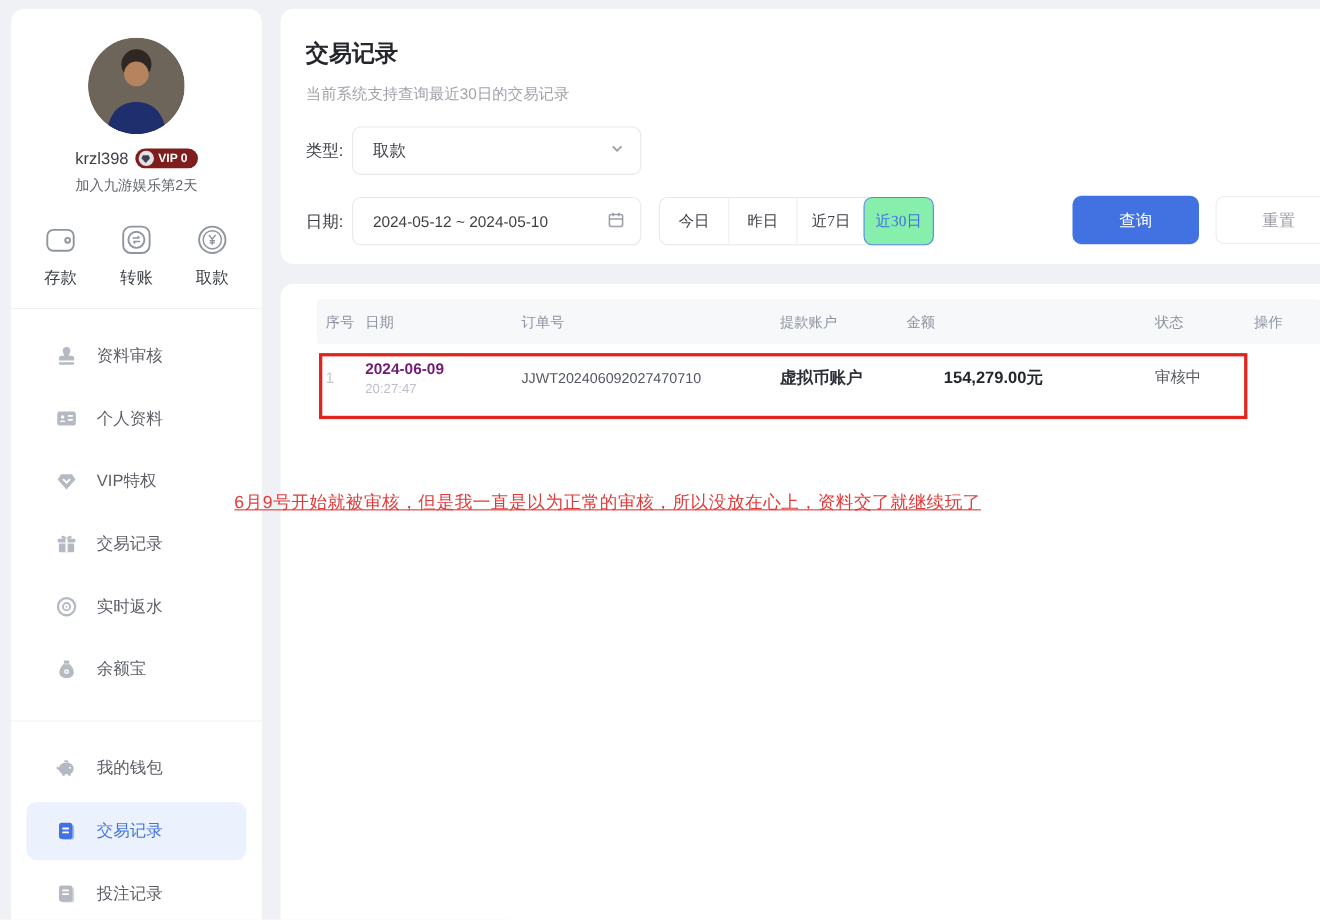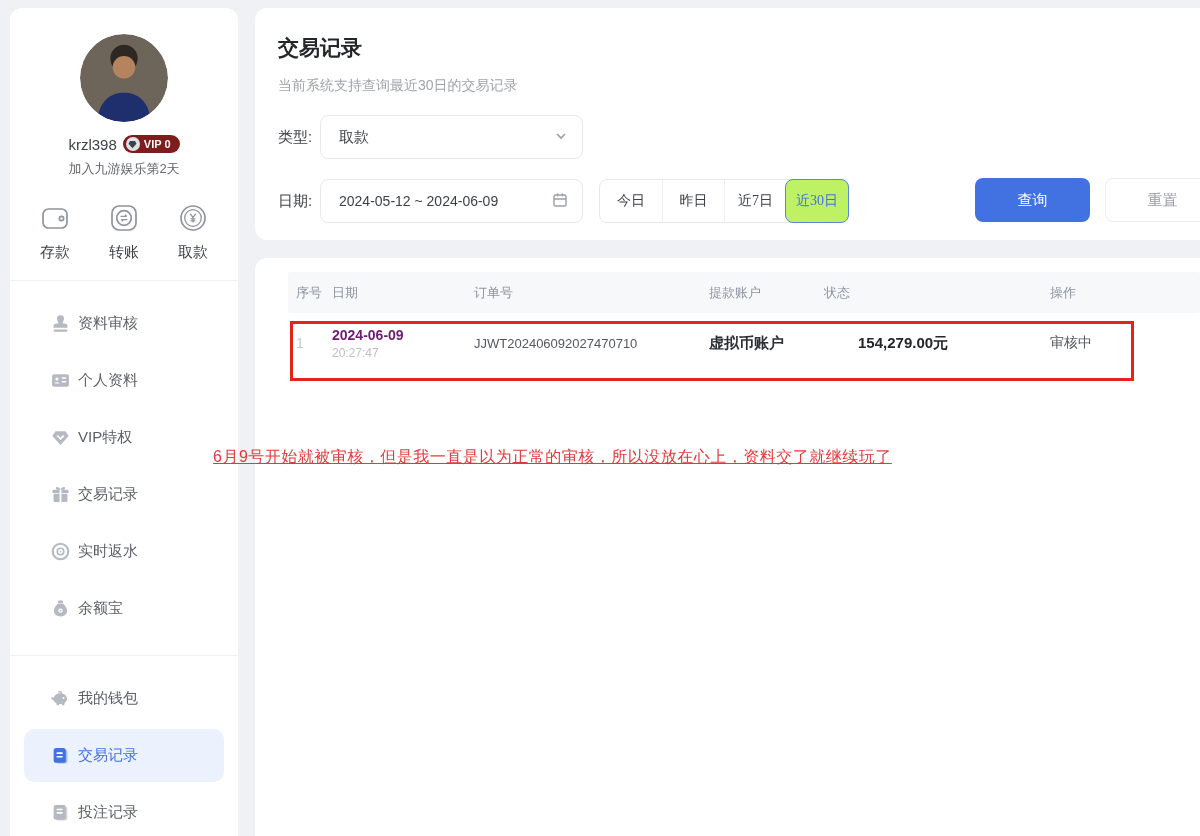--- a/index.html
+++ b/index.html
@@ -20,21 +20,21 @@
   .vip-ico { width:14px; height:14px; border-radius:50%; background:#dfe1e6; display:inline-flex;
     align-items:center; justify-content:center; }
   .vip-ico svg { display:block; }
   .join-text { text-align:center; font-size:13px; color:#63666c; margin-top:7px; }
   .actions { display:flex; justify-content:space-between; padding:0 28px; margin-top:22px; }
   .action { display:flex; flex-direction:column; align-items:center; gap:7px; cursor:pointer; }
   .action .a-label { font-size:15px; color:#3c3f45; }
   .a-icon { color:#8f959d; height:36px; display:flex; align-items:center; }
   .sb-divider { height:1px; background:#f0f1f3; margin:18px 0 0; }
   .nav { padding-top:14px; }
-  .nav-item { height:57px; display:flex; align-items:center; gap:8px; padding-left:40px;
+  .nav-item { height:57px; display:flex; align-items:center; gap:18px; padding-left:40px;
     font-size:15px; color:#5c5f66; cursor:pointer; }
   .nav-item .n-icon { width:20px; height:20px; color:#b4b9c2; display:flex; align-items:center; justify-content:center; }
   .nav-item.active { height:53px; margin:2px 14px; padding-left:26px; background:#ecf2fd;
     border-radius:10px; color:#4272e2; }
 
   
   .filter-card { left:255px; top:8px; width:965px; height:232px; padding:26px 0 0 23px; }
   .page-title { font-size:21px; font-weight:700; color:#24262b; }
   .subtitle { font-size:14px; color:#a0a3a9; margin-top:15px; }
   .f-row { display:flex; align-items:center; margin-top:20px; height:44px; }
@@ -46,21 +46,21 @@
   }
   .select-box { justify-content:space-between; }
   .date-box { font-size:14px; justify-content:space-between; }
   .chev, .cal { color:#9b9ea5; flex:none; }
   .seg-group { display:flex; margin-left:16px; border:1px solid #e7e8ea; border-radius:8px;
     height:44px; background:#fff; }
   .seg { width:62px; border:none; background:transparent; font-size:14px; color:#3c3f45;
     cursor:pointer; font-family:Liberation Serif, serif; border-left:1px solid #efefef; }
   .seg:first-child { border-left:none; }
   .seg.active { border:1px solid #5a85e8; border-radius:8px; color:#4272e2; margin:-1px;
-    width:64px; background:#bef264; position:relative; z-index:2; }
+    width:64px; background:#86efac; position:relative; z-index:2; }
   .btn { position:absolute; top:170px; width:115px; height:44px; border-radius:8px;
     font-size:15px; cursor:pointer; font-family:Liberation Serif, serif; }
   .btn-query { left:720px; background:#4272e2; border:none; color:#fff; }
   .btn-reset { left:850px; background:#fff; border:1px solid #ededef; color:#9a9da3; }
 
   
   .table-card { left:255px; top:258px; width:965px; height:600px; padding:14px 0 0 33px; }
   .tgrid { display:grid; grid-template-columns:36px 142px 235px 115px 226px 90px 66px; align-items:center; }
   .thead { height:41px; background:#f7f8fa; border-radius:3px; font-size:13px; color:#8d93a0;
     padding-left:8px; width:912px; }
@@ -263,21 +263,21 @@
           <svg width="14" height="14" viewBox="0 0 14 14" fill="none" stroke="currentColor" stroke-width="1.6">
               <path d="M3 5l4 4 4-4"></path>
             </svg>
         </span>
       </div>
     </div>
 
     <div class="f-row">
       <span class="f-label">日期:</span>
       <div class="date-box">
-        <span>2024-05-12  ~  2024-06-09</span>
+        <span>2024-05-12  ~  2024-05-10</span>
         <span class="cal">
           <svg width="16" height="16" viewBox="0 0 16 16" fill="none" stroke="currentColor" stroke-width="1.4">
             <rect x="2" y="3" width="12" height="11" rx="1.6"></rect>
               <path d="M2 7h12M5.5 1.5v3M10.5 1.5v3"></path>
           </svg>
         </span>
       </div>
       <div class="seg-group">
         <button class="seg">今日</button>
         <button class="seg">昨日</button>
@@ -289,20 +289,21 @@
     <button class="btn btn-query">查询</button>
     <button class="btn btn-reset">重置</button>
   </section>
 
   <section class="card table-card">
     <div class="tgrid thead">
       <span>序号</span>
       <span>日期</span>
       <span>订单号</span>
       <span>提款账户</span>
+      <span>金额</span>
       <span>状态</span>
       <span>操作</span>
     </div>
     <div class="tgrid trow">
       <span class="cell-seq">1</span>
       <span class="cell-date">
         <div class="d1">2024-06-09</div>
         <div class="d2">20:27:47</div>
       </span>
       <span class="cell-order">JJWT202406092027470710</span>

